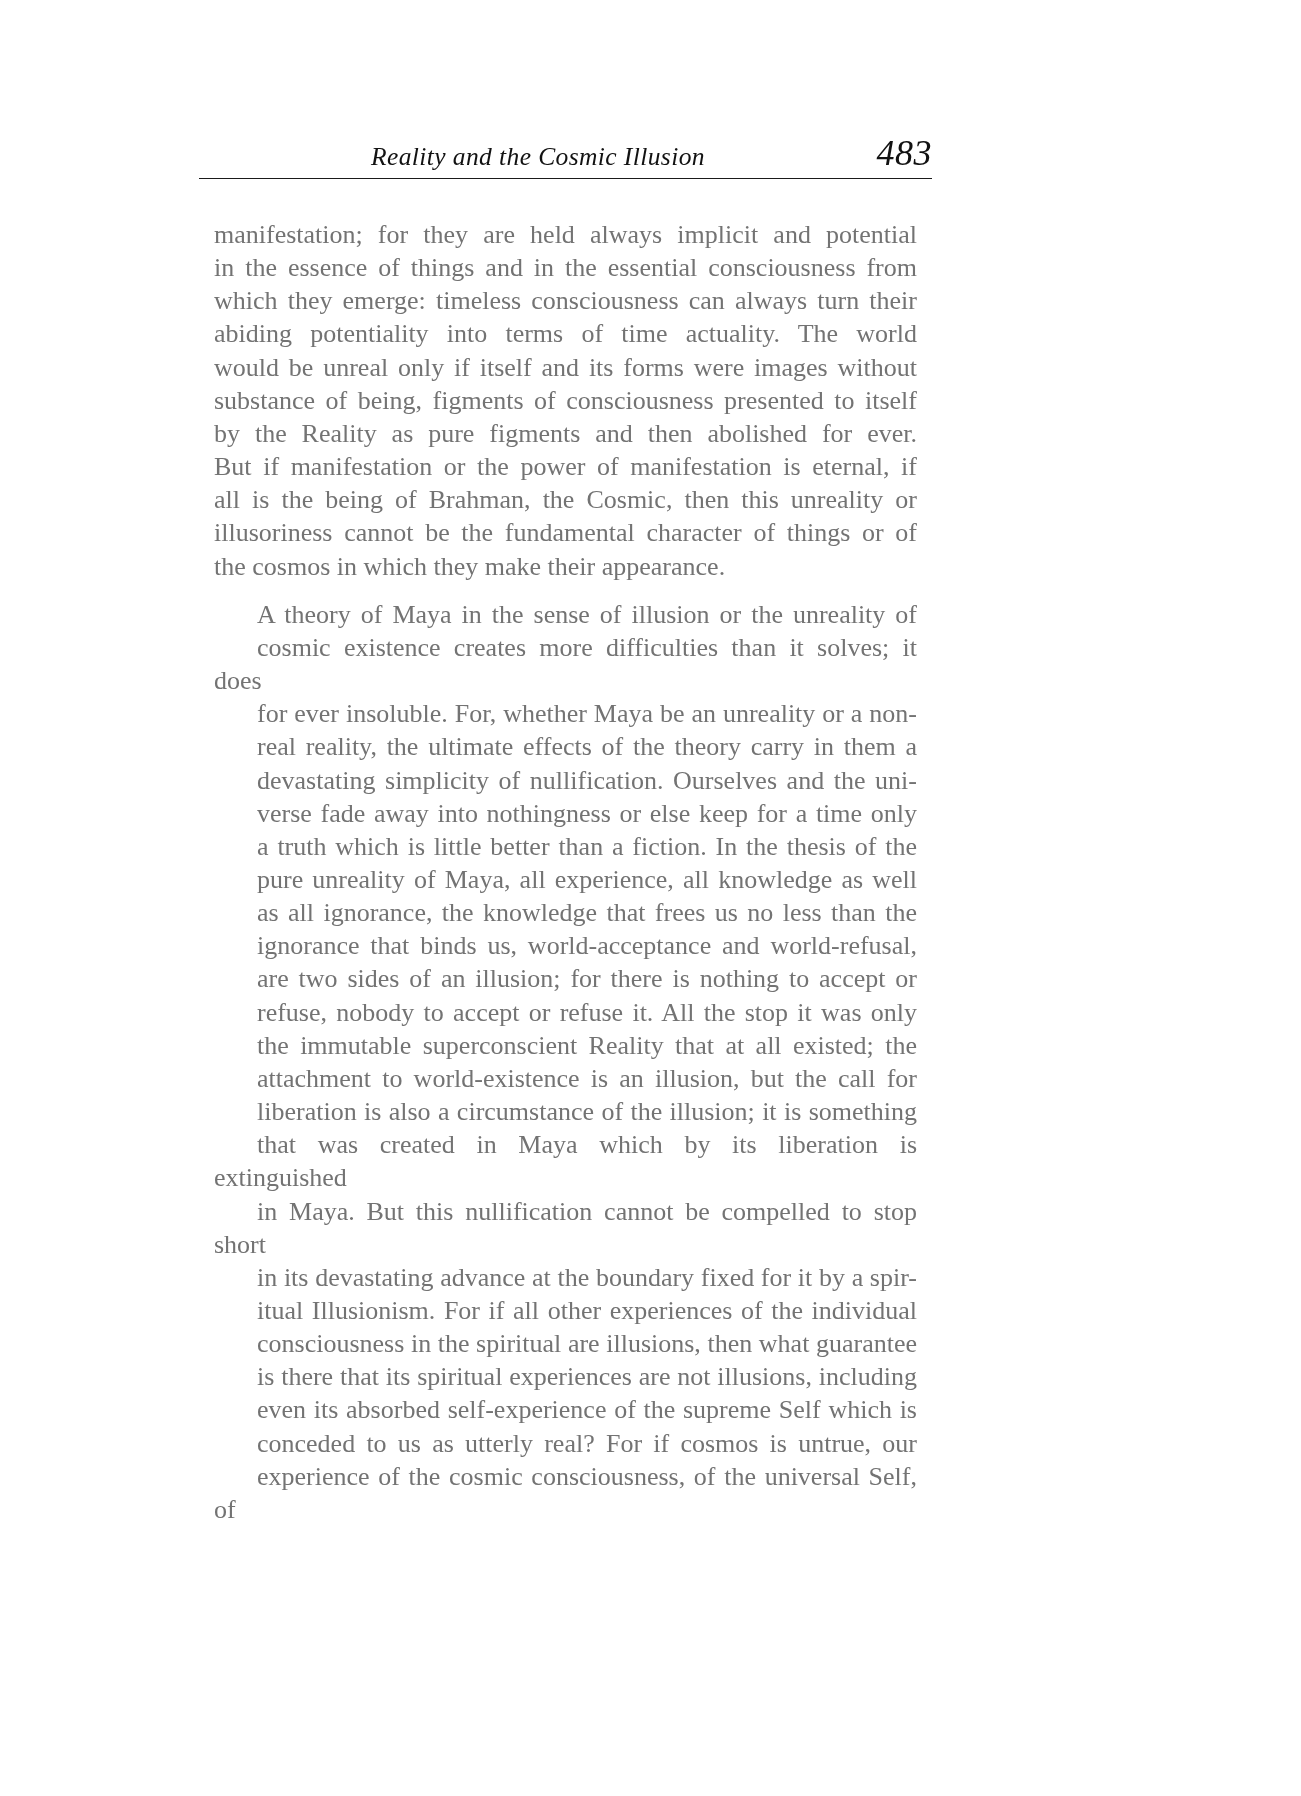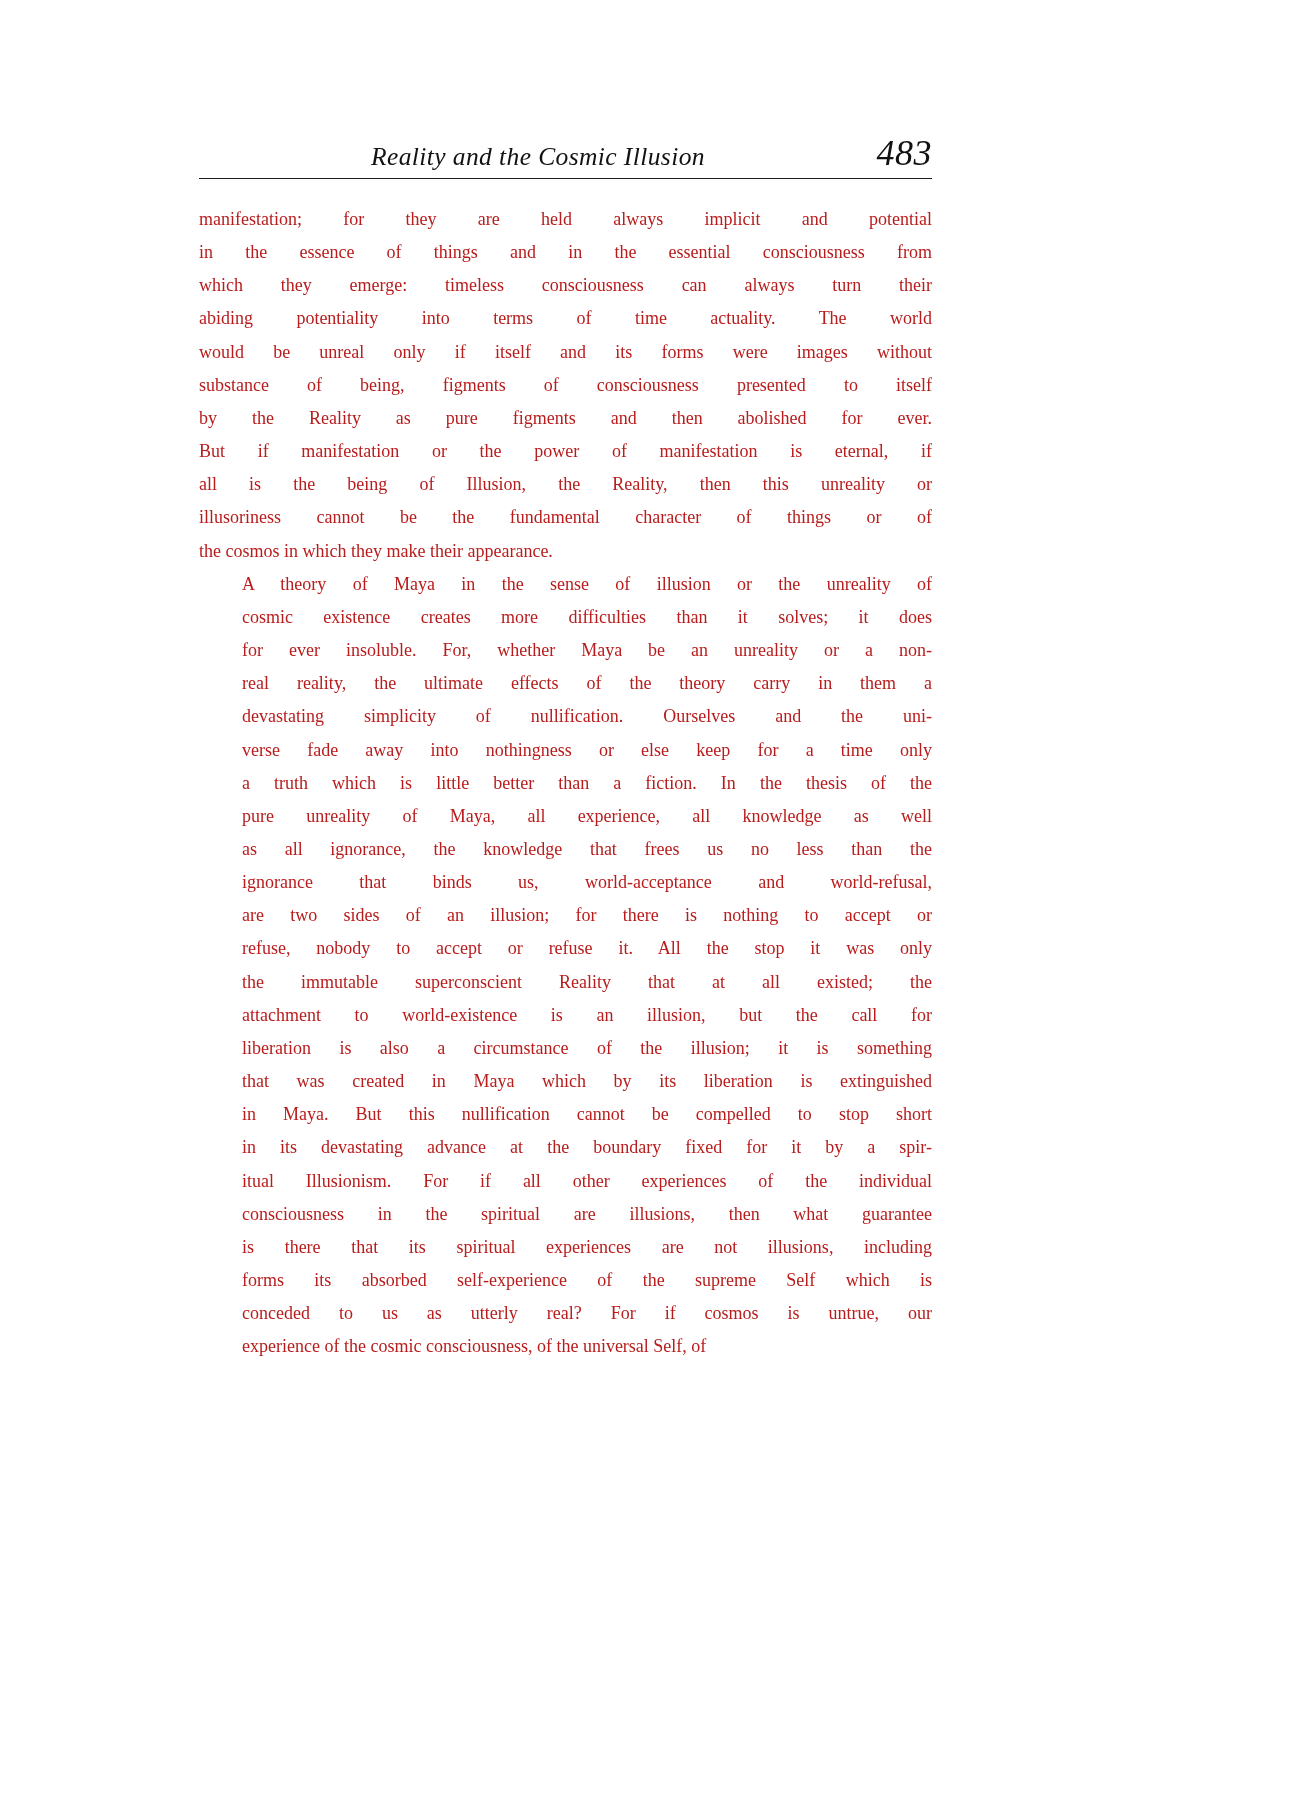--- a/index.html
+++ b/index.html
@@ -54,24 +54,24 @@
   }
 
   
   .textblock {
     position: absolute;
     left: 199px;
     top: 203px;
     width: 733px;
   }
   .para {
-    margin: 0;
-    font-size: 18px;
+    margin: 15px;
+    font-size: 26px;
     line-height: 33.15px;
-    color: #b91c1c;
+    color: #737373;
     text-align: justify;
     text-align-last: left;
     hyphens: manual;
     -webkit-hyphens: manual;
   }
   .para.indent {
     text-indent: 43px;
   }
   
   .para .ln {
@@ -102,21 +102,21 @@
   <div class="textblock">
     <p class="para">
         <span class="ln">manifestation; for they are held always implicit and potential</span>
         <span class="ln">in the essence of things and in the essential consciousness from</span>
         <span class="ln">which they emerge: timeless consciousness can always turn their</span>
         <span class="ln">abiding potentiality into terms of time actuality. The world</span>
         <span class="ln">would be unreal only if itself and its forms were images without</span>
         <span class="ln">substance of being, figments of consciousness presented to itself</span>
         <span class="ln">by the Reality as pure figments and then abolished for ever.</span>
         <span class="ln">But if manifestation or the power of manifestation is eternal, if</span>
-        <span class="ln">all is the being of Illusion, the Reality, then this unreality or</span>
+        <span class="ln">all is the being of Brahman, the Cosmic, then this unreality or</span>
         <span class="ln">illusoriness cannot be the fundamental character of things or of</span>
         <span class="ln last">the cosmos in which they make their appearance.</span>
       </p>
     <p class="para indent">
         <span class="ln first-indent">A theory of Maya in the sense of illusion or the unreality of</span>
         <span class="ln">cosmic existence creates more difficulties than it solves; it does</span>
         <span class="ln">for ever insoluble. For, whether Maya be an unreality or a non-</span>
         <span class="ln">real reality, the ultimate effects of the theory carry in them a</span>
         <span class="ln">devastating simplicity of nullification. Ourselves and the uni-</span>
         <span class="ln">verse fade away into nothingness or else keep for a time only</span>
@@ -128,19 +128,19 @@
         <span class="ln">refuse, nobody to accept or refuse it. All the stop it was only</span>
         <span class="ln">the immutable superconscient Reality that at all existed; the</span>
         <span class="ln">attachment to world-existence is an illusion, but the call for</span>
         <span class="ln">liberation is also a circumstance of the illusion; it is something</span>
         <span class="ln">that was created in Maya which by its liberation is extinguished</span>
         <span class="ln">in Maya. But this nullification cannot be compelled to stop short</span>
         <span class="ln">in its devastating advance at the boundary fixed for it by a spir-</span>
         <span class="ln">itual Illusionism. For if all other experiences of the individual</span>
         <span class="ln">consciousness in the spiritual are illusions, then what guarantee</span>
         <span class="ln">is there that its spiritual experiences are not illusions, including</span>
-        <span class="ln">forms its absorbed self-experience of the supreme Self which is</span>
+        <span class="ln">even its absorbed self-experience of the supreme Self which is</span>
         <span class="ln">conceded to us as utterly real? For if cosmos is untrue, our</span>
         <span class="ln last">experience of the cosmic consciousness, of the universal Self, of</span>
       </p>
   </div>
 
 </div>
 
 </body></html>

